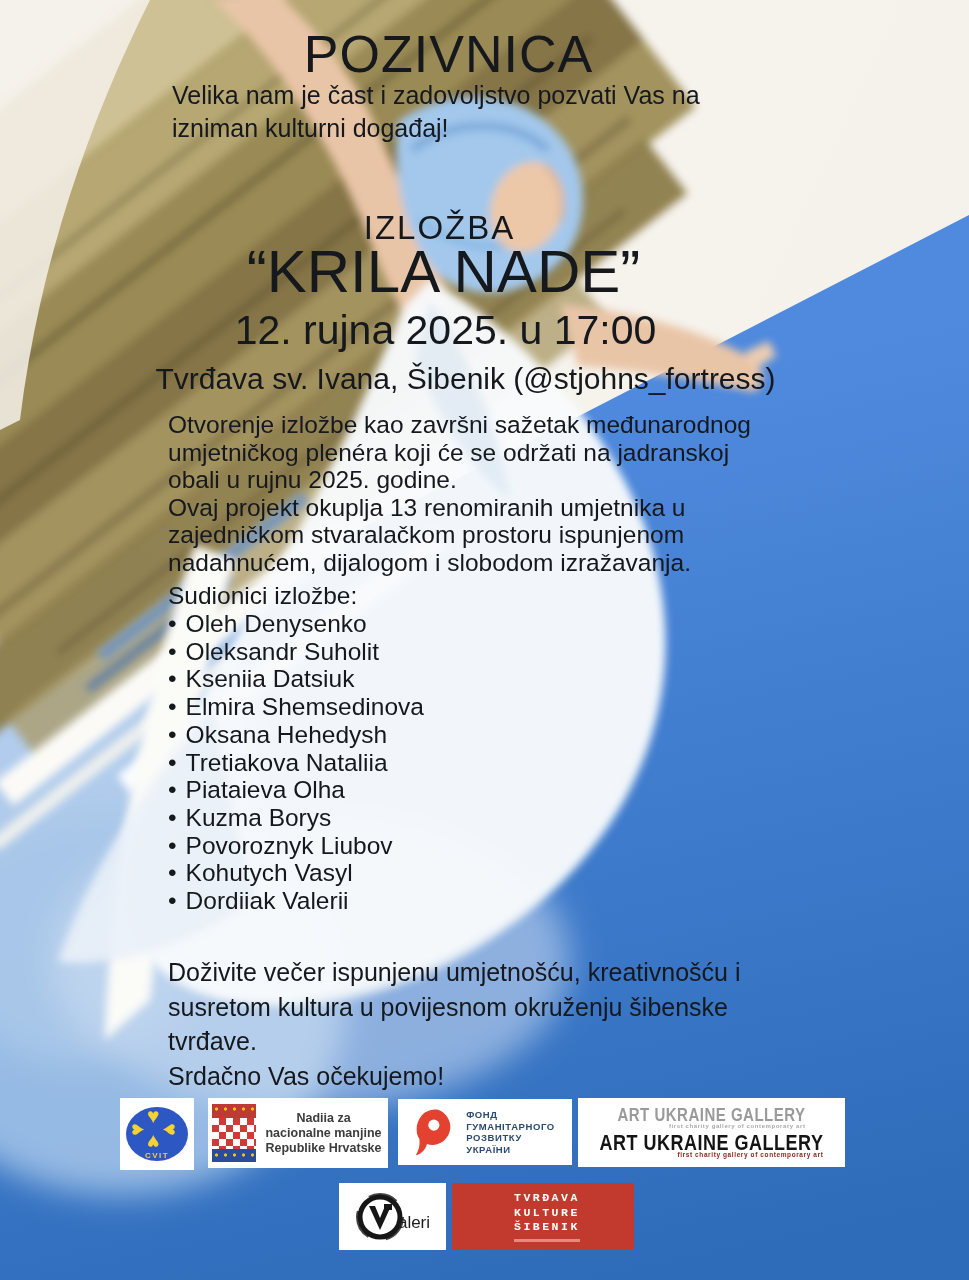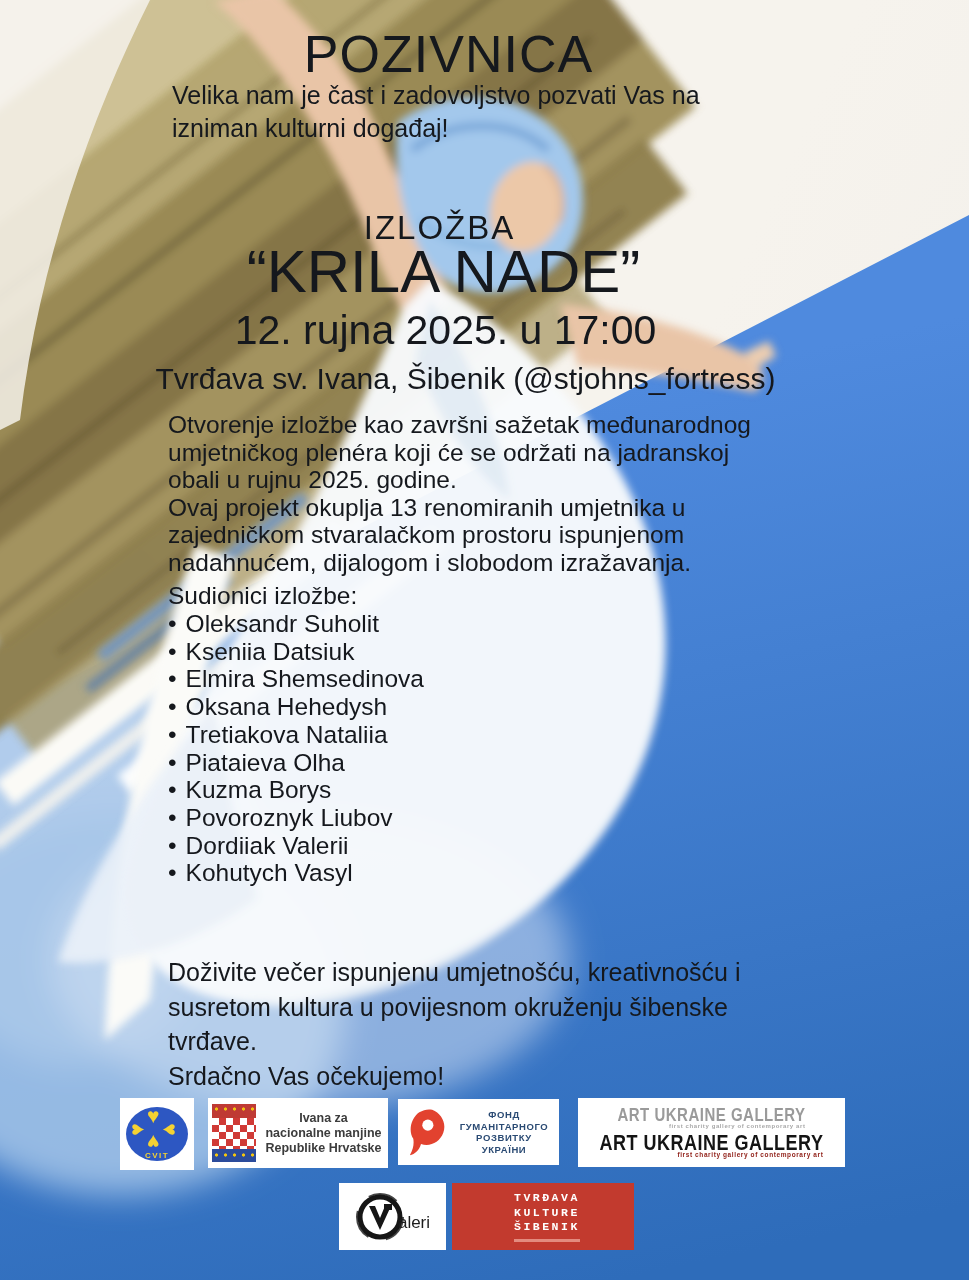--- a/index.html
+++ b/index.html
@@ -42,21 +42,21 @@
   #lg-savjet{left:208px;top:1098px;width:180px;height:70px;gap:7px;}
   .hr-arms{width:44px;height:58px;display:flex;flex-direction:column;flex:none;}
   .hr-top{height:14px;background:radial-gradient(circle at 4.5px 5px,#f1c40f 1.3px,rgba(0,0,0,0) 1.9px) 0 0/9px 9px repeat-x,#bf3a34;}
   .hr-mid{flex:1;background-color:#fff;
     background-image:linear-gradient(45deg,#d03a36 25%,rgba(0,0,0,0) 25%,rgba(0,0,0,0) 75%,#d03a36 75%),
                      linear-gradient(45deg,#d03a36 25%,#fff 25%,#fff 75%,#d03a36 75%);
     background-size:14px 14px;background-position:0 0,7px 7px;}
   .hr-bot{height:13px;background:radial-gradient(circle at 4.5px 6px,#f1c40f 1.3px,rgba(0,0,0,0) 1.9px) 0 0/9px 9px repeat-x,#2b4b9b;}
   .savjet-txt{font-size:12.5px;font-weight:700;color:#3c3c3c;text-align:center;line-height:15px;width:122px;white-space:nowrap;}
 
-  #lg-fond{left:398px;top:1099px;width:161px;height:66px;gap:15px;text-align:center;}
+  #lg-fond{left:398px;top:1099px;width:174px;height:66px;gap:15px;}
   .fond-txt{font-size:9.5px;font-weight:700;color:#2a4a73;letter-spacing:.6px;line-height:11.5px;}
 
   #lg-aug{left:578px;top:1098px;width:267px;height:69px;flex-direction:column;gap:4px;}
   .aug-row{text-align:right;line-height:1;}
   .aug-t1{display:block;font-size:15px;font-weight:800;color:#9a9a9a;transform:scaleY(1.25);letter-spacing:.5px;}
   .aug-s1{display:block;font-size:6px;font-weight:700;color:#a8a8a8;letter-spacing:.6px;margin-top:1px;}
   .aug-t2{display:block;font-size:18px;font-weight:800;color:#141414;transform:scaleY(1.25);letter-spacing:.5px;}
   .aug-s2{display:block;font-size:6.5px;font-weight:700;color:#8f1d15;letter-spacing:.6px;margin-top:1px;}
 
   #lg-valeri{left:339px;top:1183px;width:107px;height:67px;}
@@ -144,30 +144,31 @@
     <div>umjetničkog plenéra koji će se održati na jadranskoj</div>
     <div>obali u rujnu 2025. godine.</div>
     <div>Ovaj projekt okuplja 13 renomiranih umjetnika u</div>
     <div>zajedničkom stvaralačkom prostoru ispunjenom</div>
     <div>nadahnućem, dijalogom i slobodom izražavanja.</div>
   </div>
 
   <div class="txt heading">Sudionici izložbe:</div>
 
   <div class="txt list">
+    <div><span class="blt">•</span><span>Oleh Denysenko</span></div>
     <div><span class="blt">•</span><span>Oleksandr Suholit</span></div>
     <div><span class="blt">•</span><span>Kseniia Datsiuk</span></div>
     <div><span class="blt">•</span><span>Elmira Shemsedinova</span></div>
     <div><span class="blt">•</span><span>Oksana Hehedysh</span></div>
     <div><span class="blt">•</span><span>Tretiakova Nataliia</span></div>
     <div><span class="blt">•</span><span>Piataieva Olha</span></div>
     <div><span class="blt">•</span><span>Kuzma Borys</span></div>
     <div><span class="blt">•</span><span>Povoroznyk Liubov</span></div>
+    <div><span class="blt">•</span><span>Kohutych Vasyl</span></div>
     <div><span class="blt">•</span><span>Dordiiak Valerii</span></div>
-    <div><span class="blt">•</span><span>Kohutych Vasyl</span></div>
   </div>
 
   <div class="txt closing">
     <div>Doživite večer ispunjenu umjetnošću, kreativnošću i</div>
     <div>susretom kultura u povijesnom okruženju šibenske</div>
     <div>tvrđave.</div>
     <div>Srdačno Vas očekujemo!</div>
   </div>
 
   <div class="lg" id="lg-cvit">
@@ -180,21 +181,21 @@
     </div>
   </div>
 
   <div class="lg" id="lg-savjet">
     <div class="hr-arms">
       <div class="hr-top"></div>
       <div class="hr-mid"></div>
       <div class="hr-bot"></div>
     </div>
     <div class="savjet-txt">
-      <div>Ivana za</div>
+      <div>Nadiia za</div>
       <div>nacionalne manjine</div>
       <div>Republike Hrvatske</div>
     </div>
   </div>
 
   <div class="lg" id="lg-fond">
     <svg width="36" height="52" viewBox="0 0 42 58">
       <path d="M27 3 C 38 7 44 19 40 30 C 36 41 24 47 14 43 C 12 50 7 55 1 56 C 5 49 6 43 5 37 C -1 28 2 13 12 6 C 17 3 22 2 27 3 Z" fill="#e2422f"></path>
       <circle cx="22" cy="21" r="6.5" fill="#ffffff"></circle>
     </svg>

